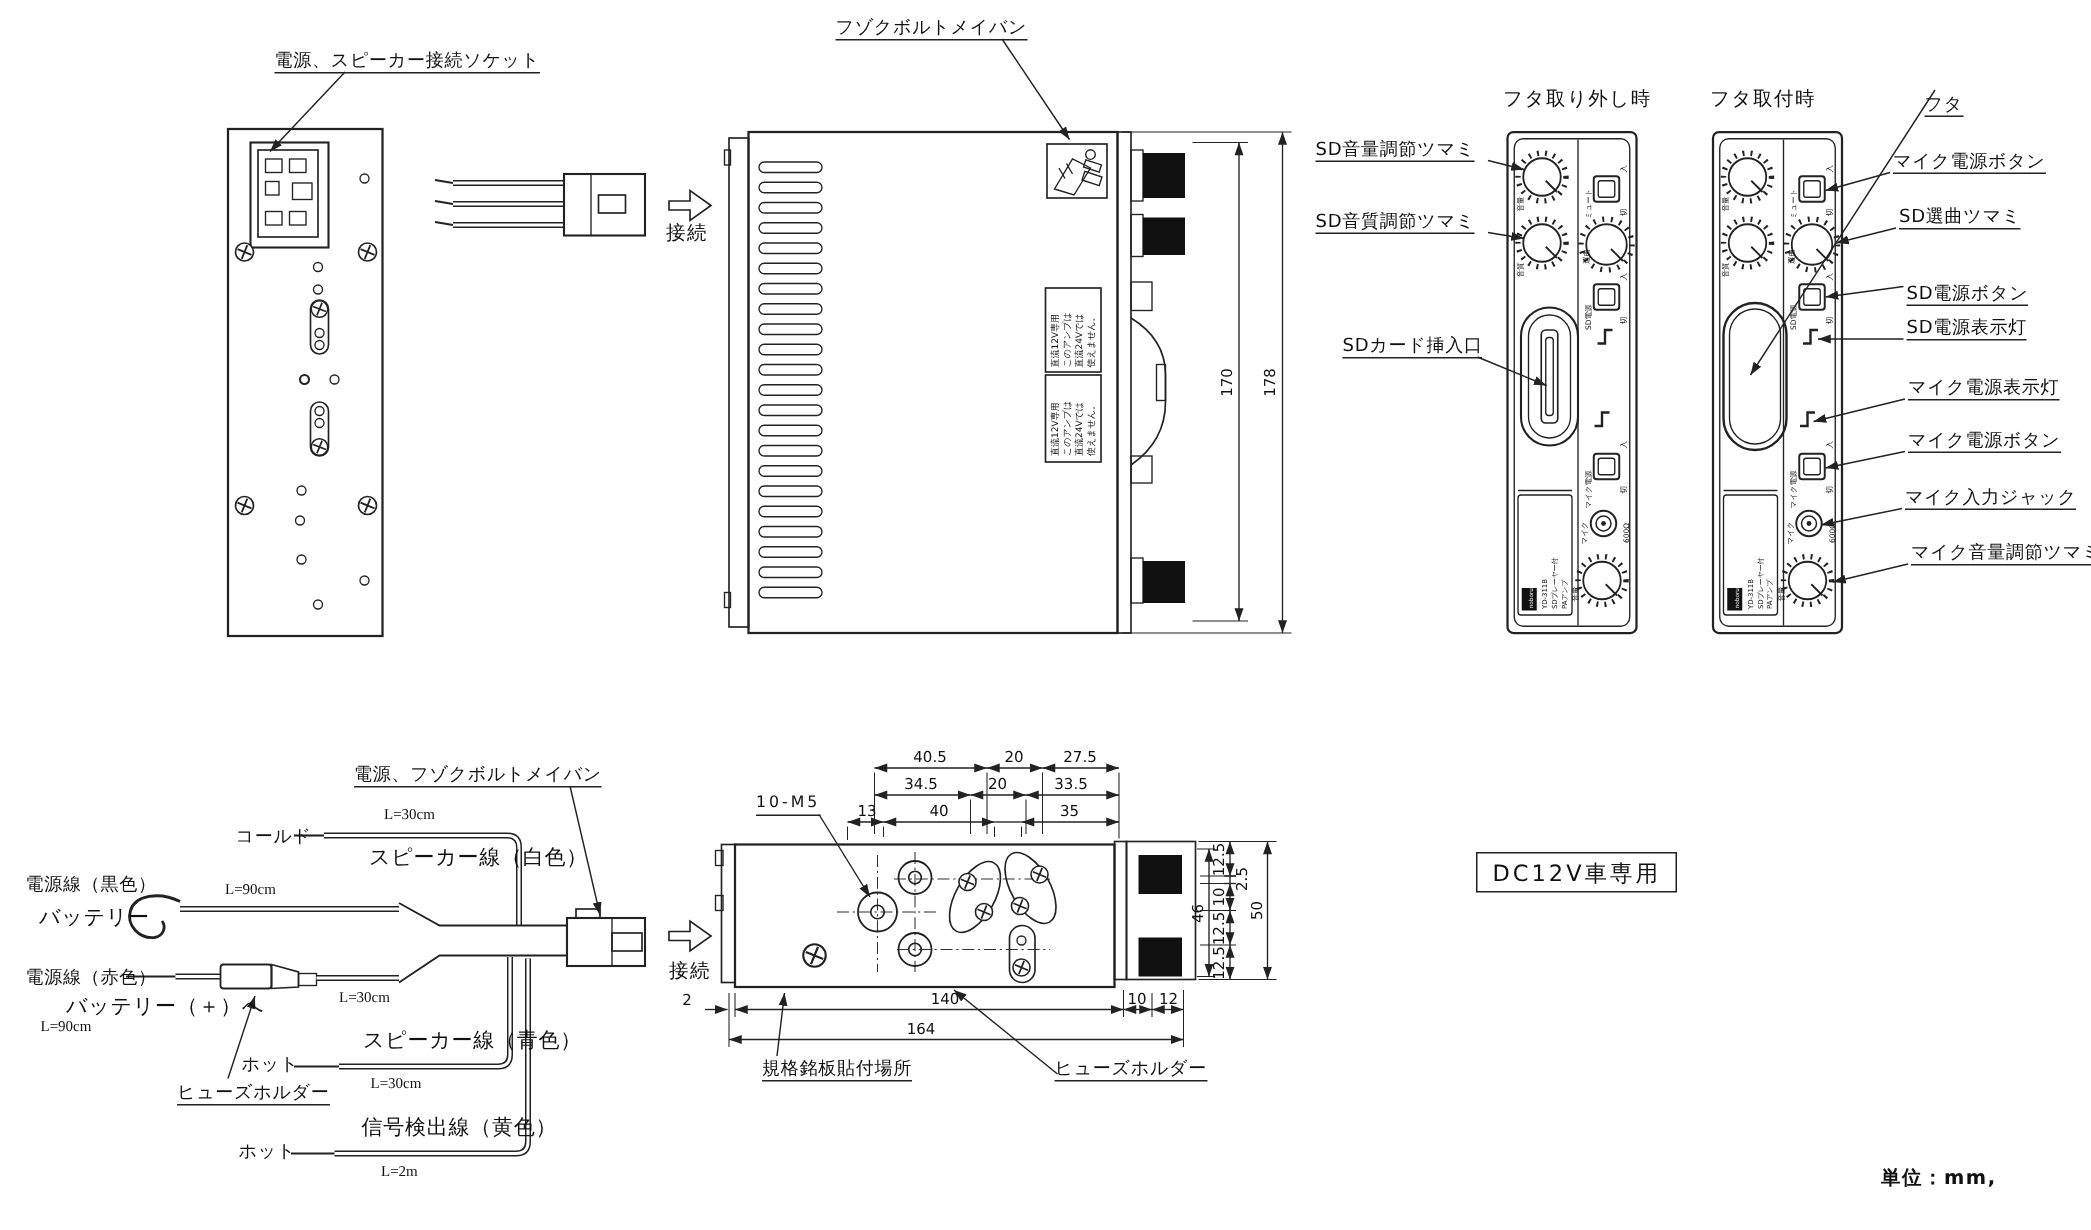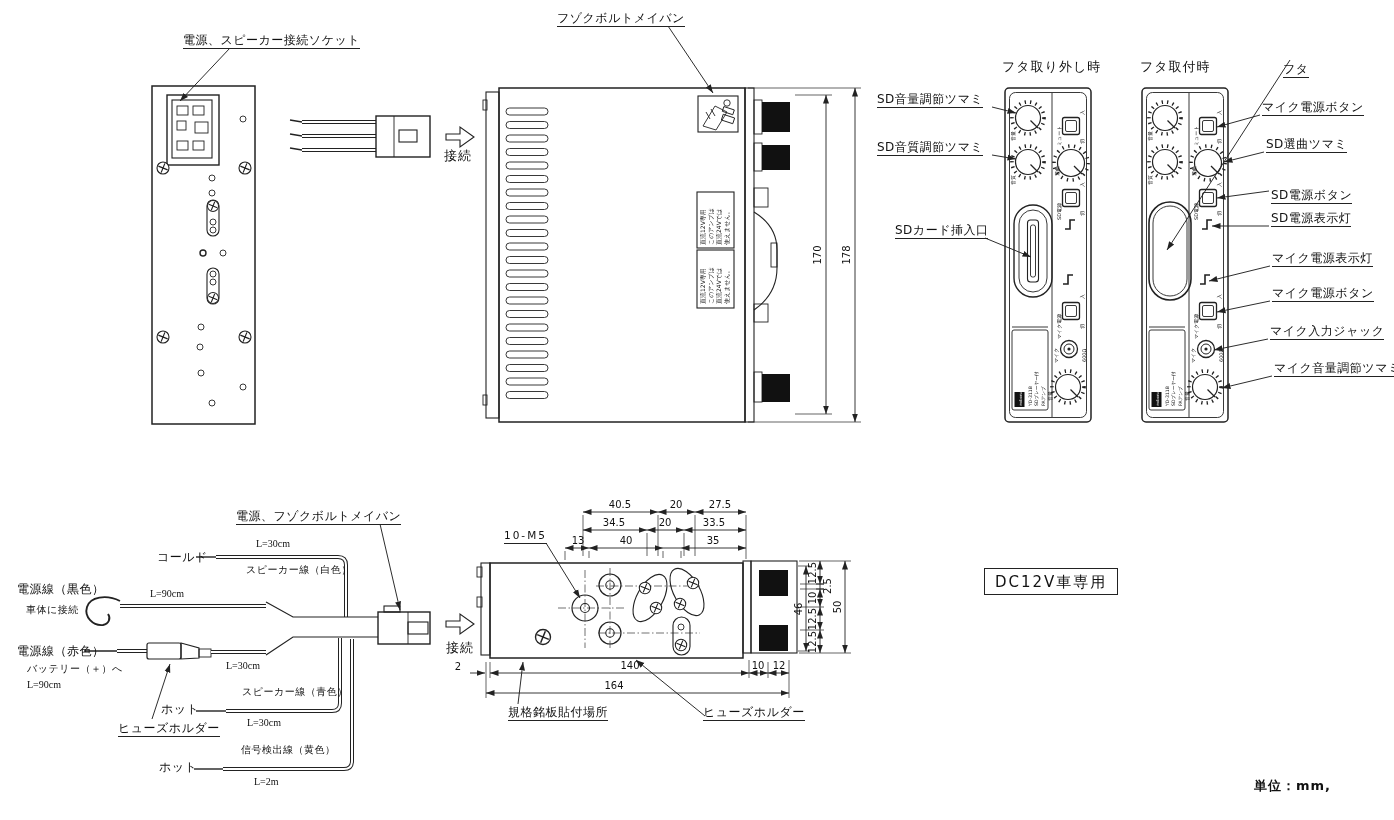--- a/index.html
+++ b/index.html
@@ -26,21 +26,21 @@
   .co {stroke:#222;stroke-width:4;fill:none;}
   .ci {stroke:#fff;stroke-width:2;fill:none;}
   .dl {stroke:#222;stroke-width:0.9;fill:none;}
   .xl {stroke:#222;stroke-width:0.7;fill:none;}
   .ld {stroke:#222;stroke-width:0.95;fill:none;}
   .cl {stroke:#333;stroke-width:0.7;stroke-dasharray:8 2.5 1.5 2.5;fill:none;}
   .tk {stroke:#222;stroke-width:0.9;}
   .lbl { position:absolute; font-size:12px; line-height:1.2; letter-spacing:0.5px; white-space:nowrap; color:#111; }
   .u   { border-bottom:1.3px solid #222; padding-bottom:1px; }
   .f10 { font-size:10px; letter-spacing:0;font-family:Liberation Serif, serif; }
-  .f11 { font-size:10px; }
+  .f11 { font-size:14px; }
   .f13 { font-size:13px; letter-spacing:1px; }
   .thread { font-size:10.5px; letter-spacing:2px; }
   .boxed { border:1.4px solid #222; padding:4px 10px 3px 10px; font-size:15px; letter-spacing:2px; }
   .units { font-size:13px; font-weight:bold; letter-spacing:1px; }
 </style>
 </head>
 <body>
 
 <div id="stage">
 
@@ -493,23 +493,23 @@
 <div class="lbl u" style="left:1272px;top:286px">マイク電源ボタン</div>
 <div class="lbl u" style="left:1270px;top:324px">マイク入力ジャック</div>
 <div class="lbl u" style="left:1274px;top:361px">マイク音量調節ツマミ</div>
 
 <div class="lbl u" style="left:236px;top:509px">電源、フゾクボルトメイバン</div>
 <div class="lbl f10" style="left:256px;top:538px">L=30cm</div>
 <div class="lbl" style="left:157px;top:550px">コールド</div>
 <div class="lbl f11" style="left:246px;top:564px">スピーカー線（白色）</div>
 <div class="lbl" style="left:17px;top:582px">電源線（黒色）</div>
 <div class="lbl f10" style="left:150px;top:588px">L=90cm</div>
-<div class="lbl f11" style="left:26px;top:604px">車体に接続</div>
+<div class="lbl f11" style="left:26px;top:604px">バッテリー</div>
 <div class="lbl" style="left:17px;top:644px">電源線（赤色）</div>
-<div class="lbl f11" style="left:27px;top:663px">バッテリー（＋）へ</div>
+<div class="lbl f11" style="left:44px;top:663px">バッテリー（＋）へ</div>
 <div class="lbl f10" style="left:27px;top:679px">L=90cm</div>
 <div class="lbl f10" style="left:226px;top:660px">L=30cm</div>
 <div class="lbl" style="left:161px;top:702px">ホット</div>
 <div class="lbl f11" style="left:242px;top:686px">スピーカー線（青色）</div>
 <div class="lbl u" style="left:118px;top:721px">ヒューズホルダー</div>
 <div class="lbl f10" style="left:247px;top:717px">L=30cm</div>
 <div class="lbl f11" style="left:241px;top:744px">信号検出線（黄色）</div>
 <div class="lbl" style="left:159px;top:760px">ホット</div>
 <div class="lbl f10" style="left:254px;top:776px">L=2m</div>
 

